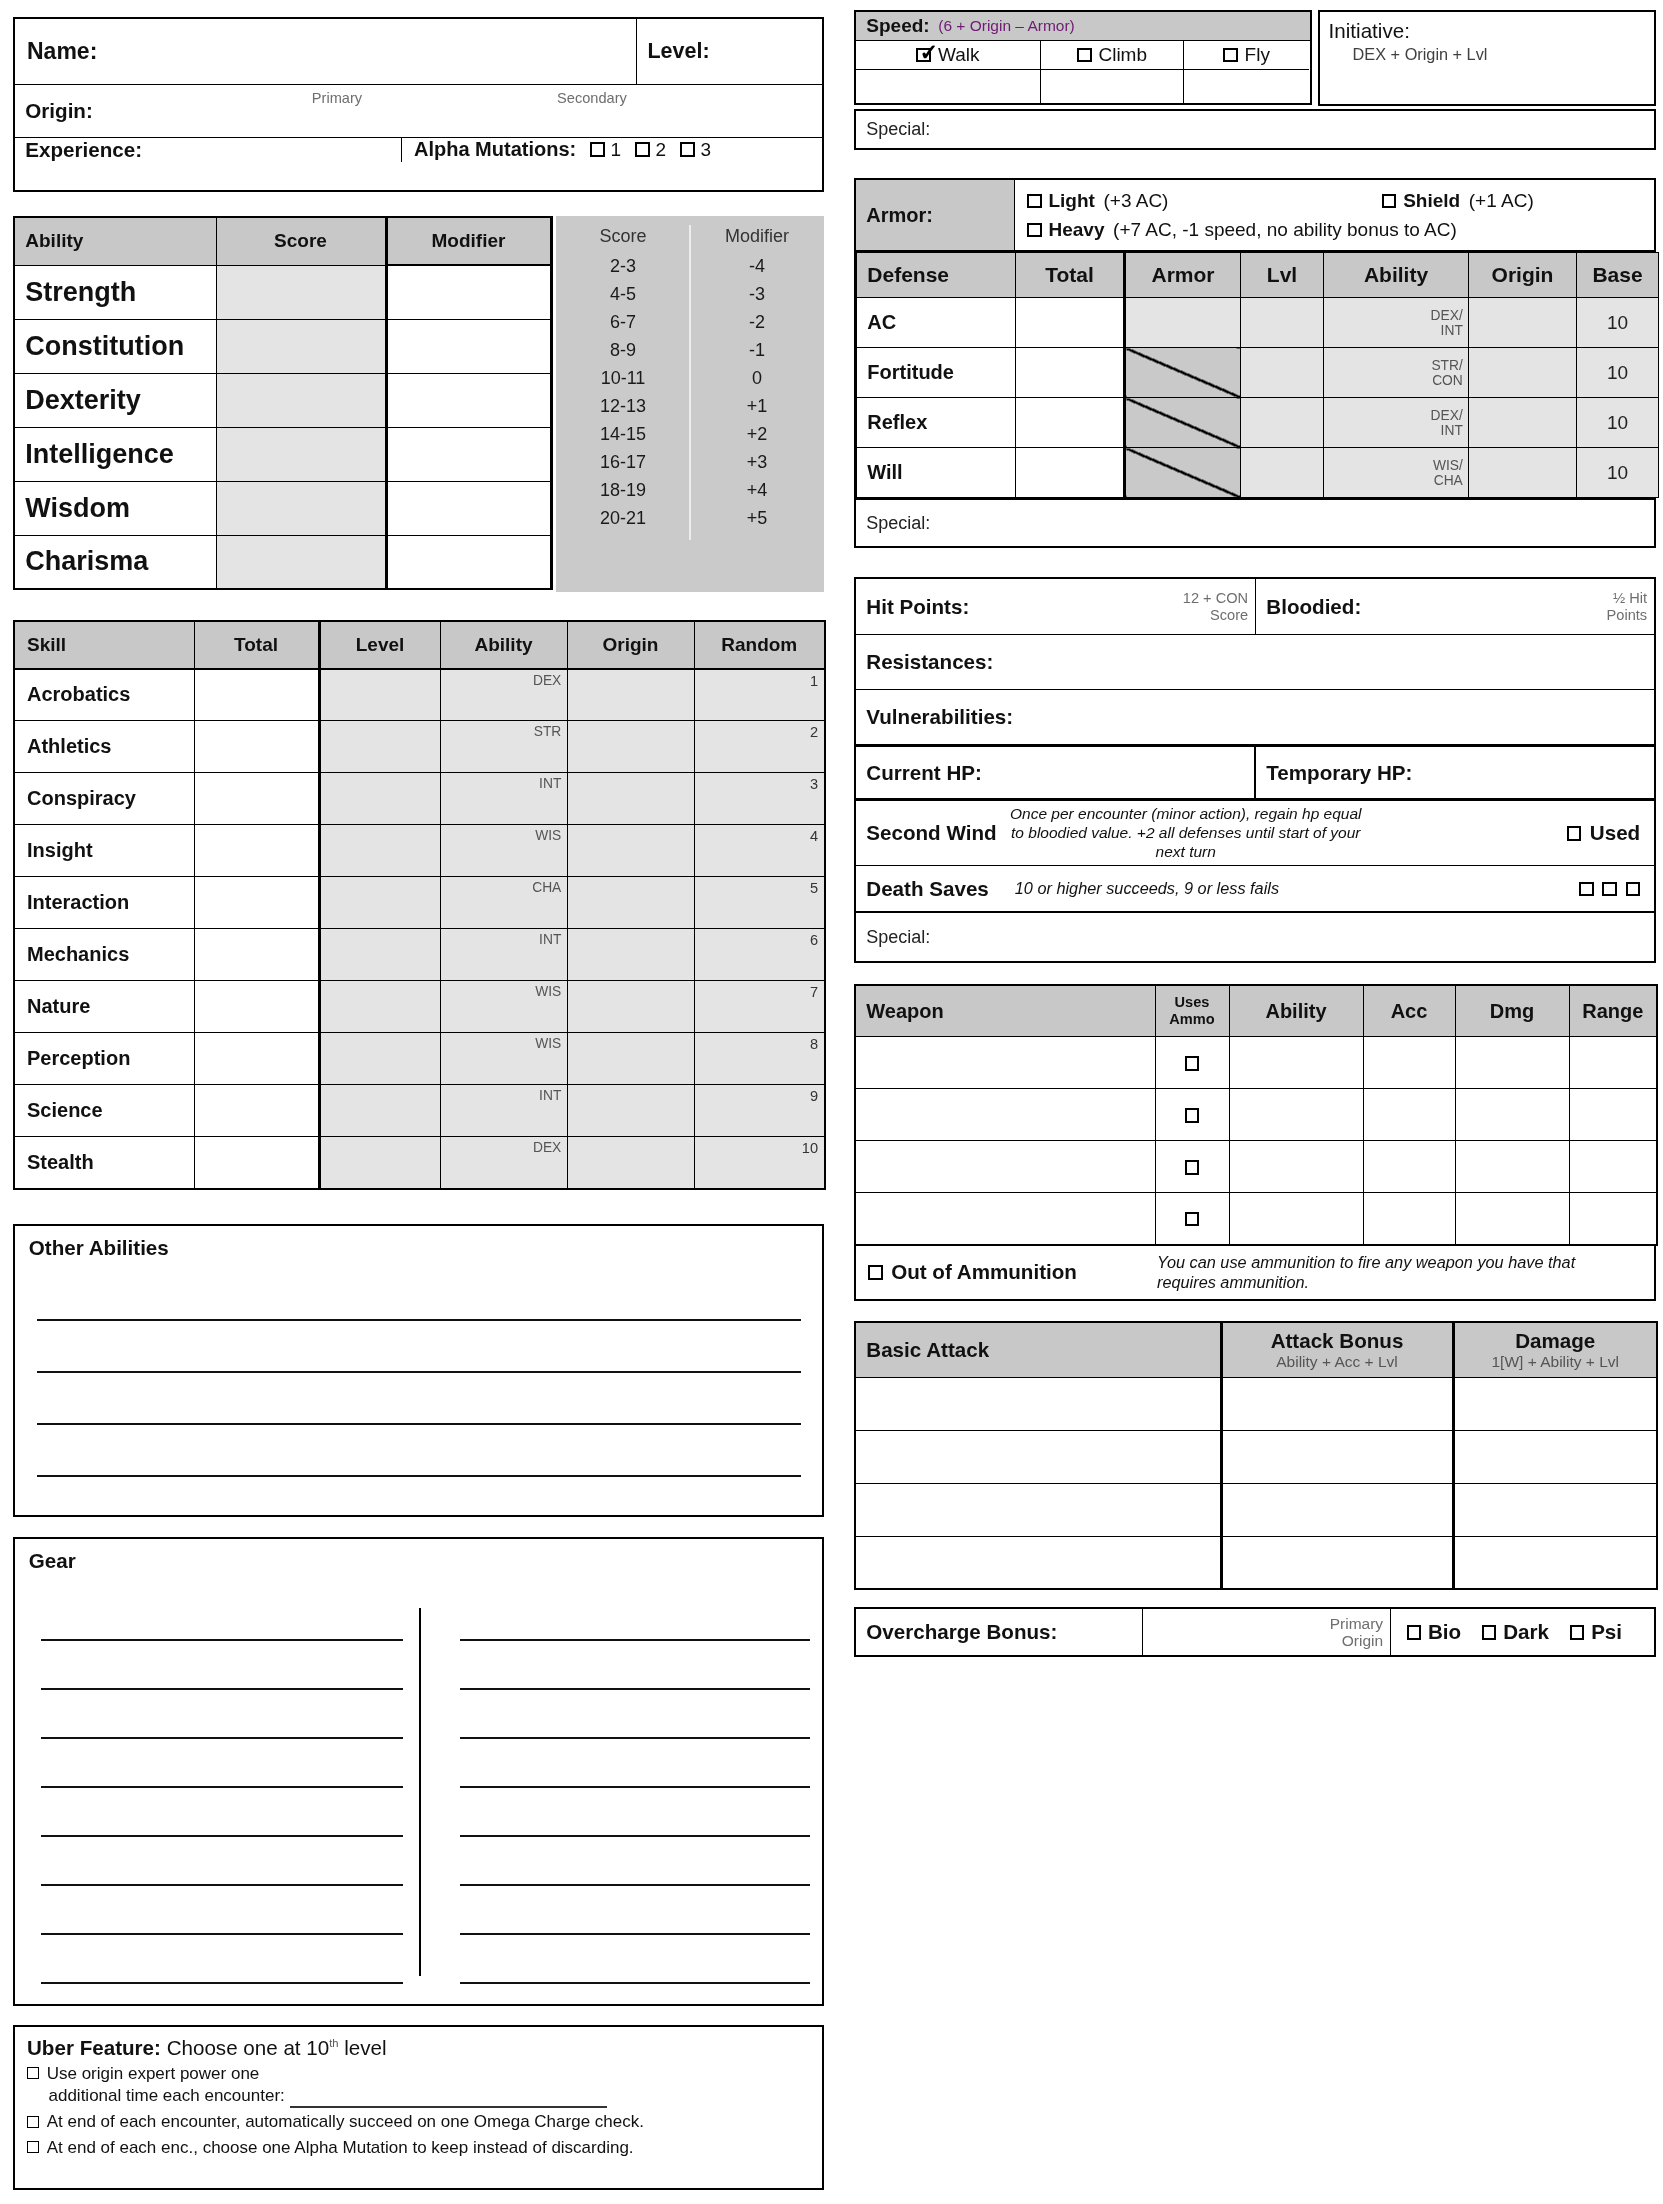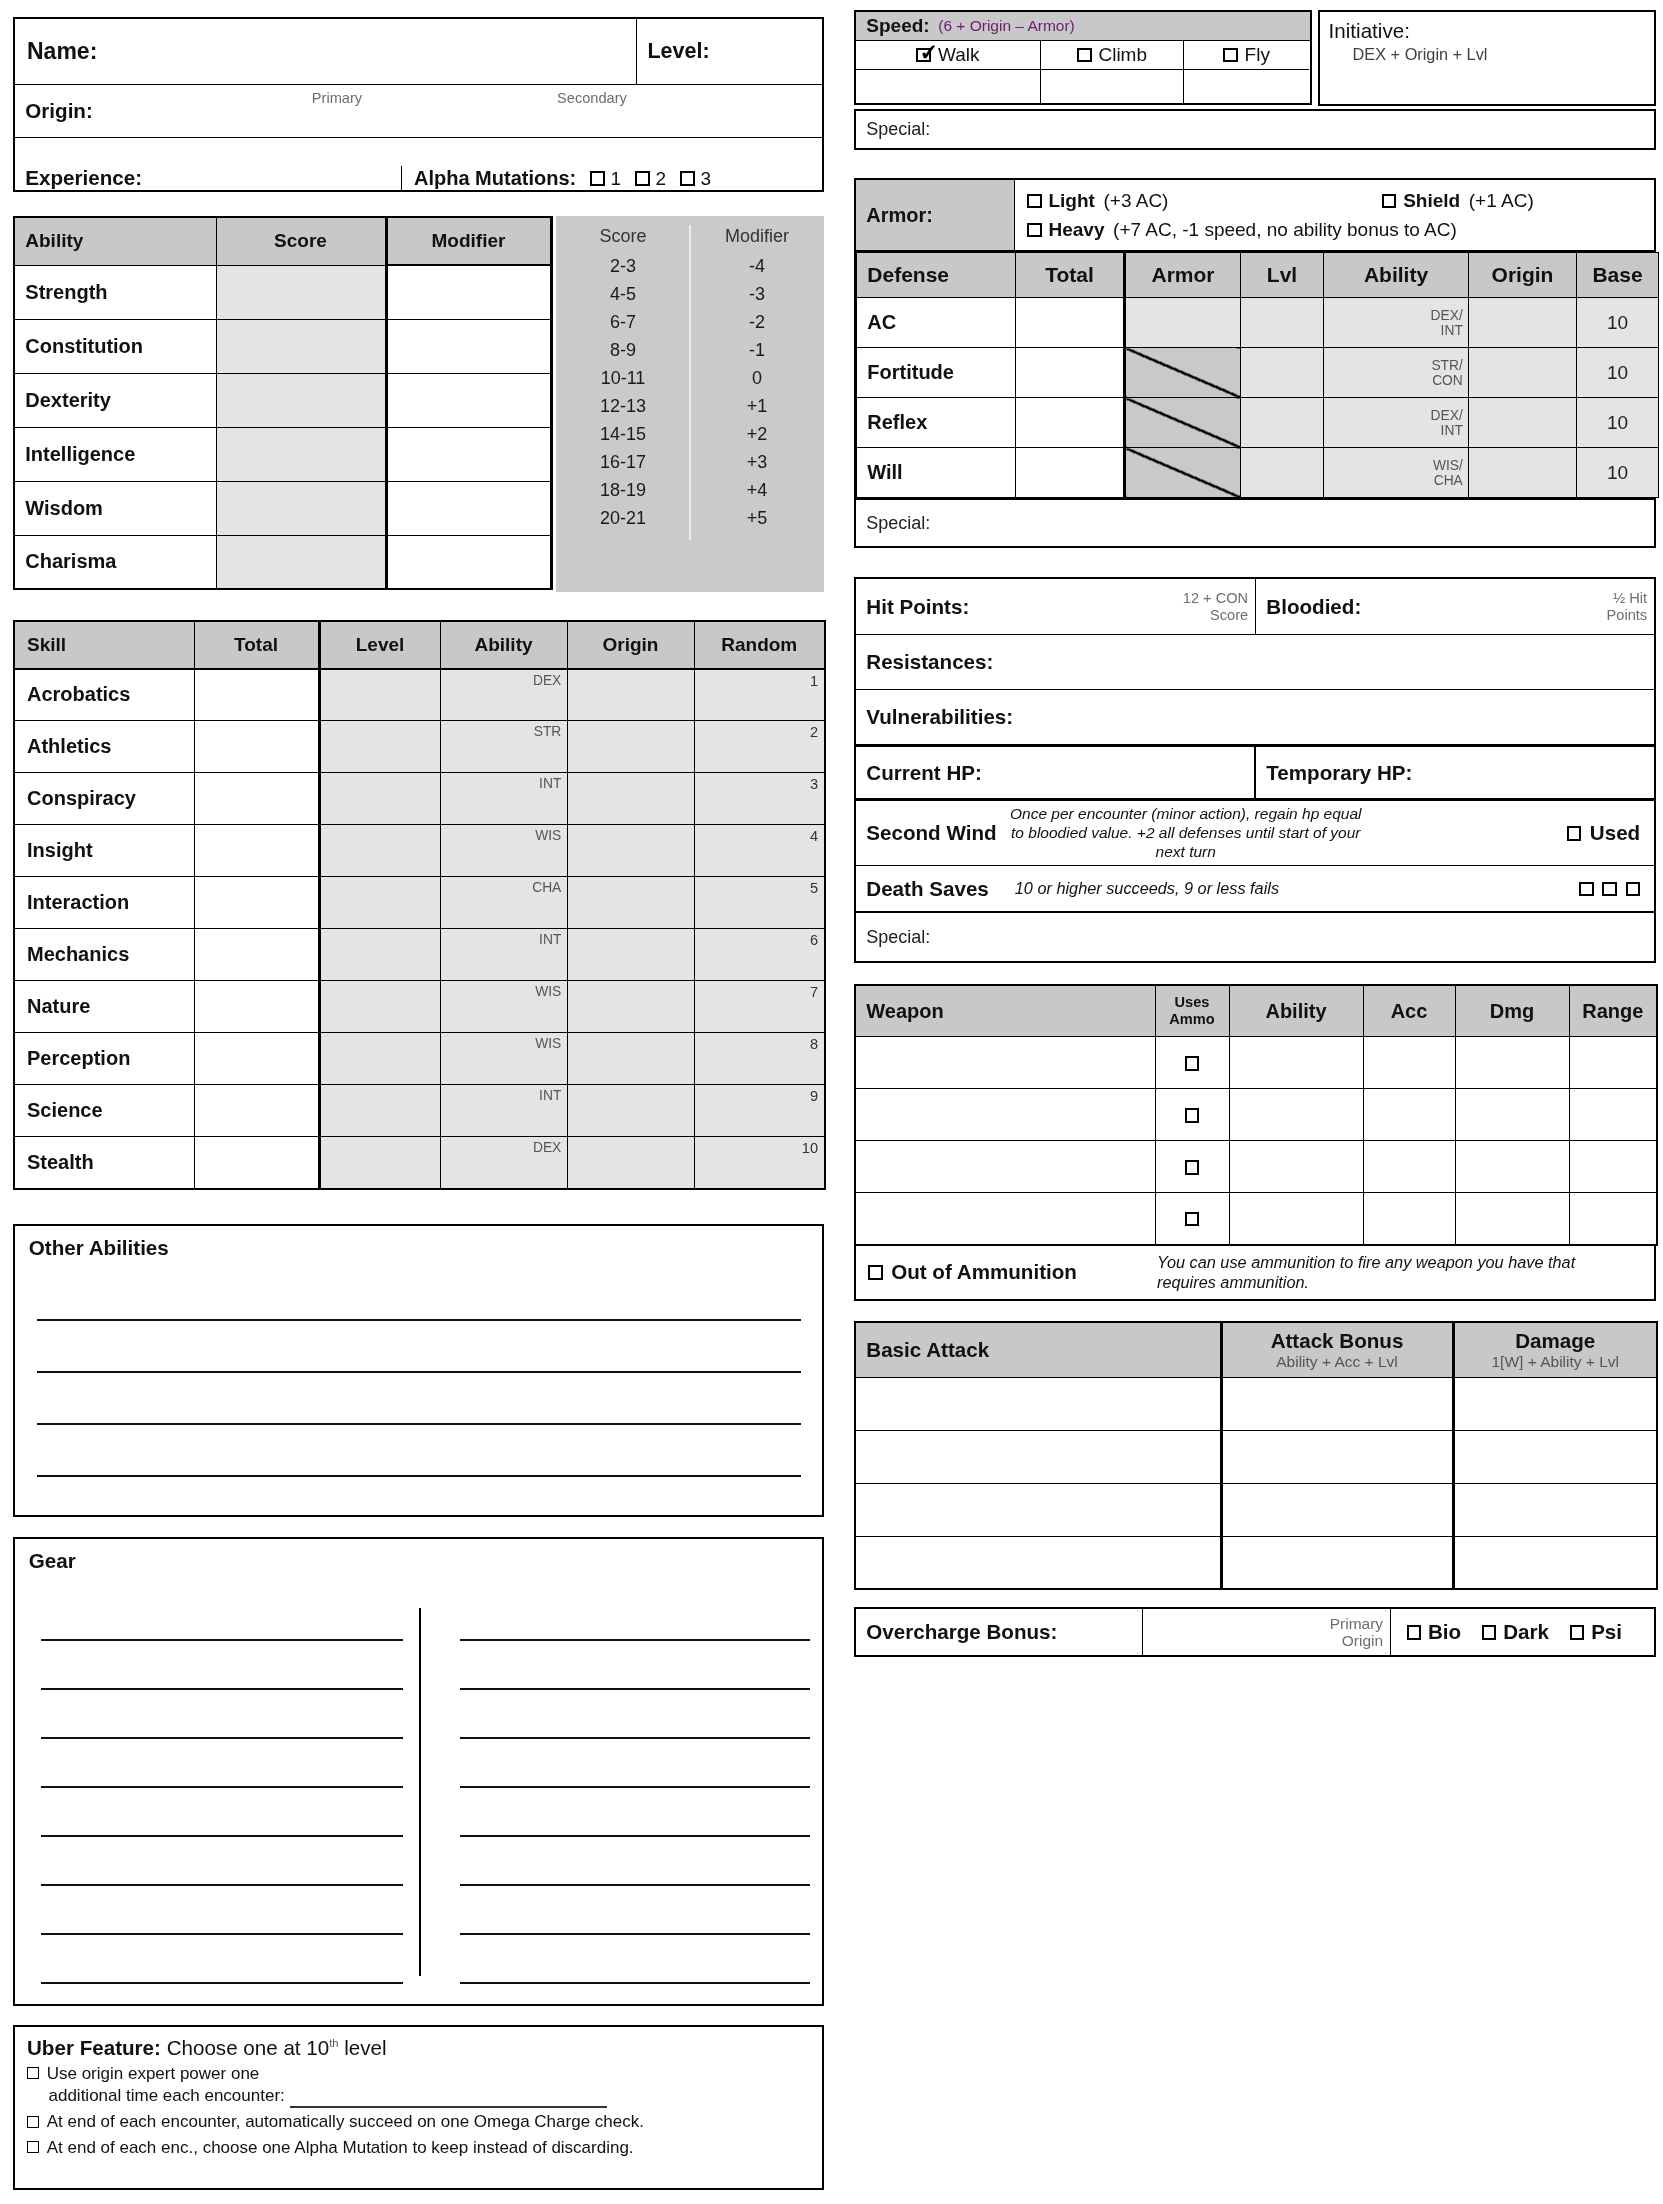--- a/index.html
+++ b/index.html
@@ -17,31 +17,31 @@
   .cb .check{position:absolute;left:0.9px;top:-7.7px;font-size:22.4px;font-weight:700;color:#000;line-height:1;}
   .hatch{background-color:#c9c9c9;background-image:linear-gradient(to top right,transparent calc(50% - 1.3px),#000 calc(50% - 1.3px),#000 calc(50% + 1.3px),transparent calc(50% + 1.3px));}
   
   .id-row1{height:65px;display:flex;align-items:center;}
   .id-name{width:625px;font-size:23px;font-weight:700;padding-left:12px;}
   .id-level{width:187px;border-left:1.7px solid #000;height:100%;display:flex;align-items:center;font-size:21.5px;font-weight:700;padding-left:10.3px;}
   .id-row2{height:53px;border-top:1.7px solid #000;position:relative;display:flex;align-items:center;}
   .id-origin{font-size:20.6px;font-weight:700;padding-left:10.3px;}
   .lbl-primary{position:absolute;left:262px;top:5.2px;width:120px;text-align:center;font-size:14.6px;color:#6e6e6e;}
   .lbl-secondary{position:absolute;left:508px;top:5.2px;width:138px;text-align:center;font-size:14.6px;color:#6e6e6e;}
-  .id-row3{height:53px;border-top:1.7px solid #000;display:flex;align-items:flex-end;}
+  .id-row3{height:53px;border-top:1.7px solid #000;display:flex;align-items:flex-start;}
   .id-exp{width:387px;display:flex;align-items:center;font-size:20.6px;font-weight:700;padding-left:10.3px;border-right:1.7px solid #000;}
   .id-alpha{flex:1;display:flex;align-items:center;gap:8.6px;padding-left:12px;font-size:20px;}
   .id-alpha .slot{display:flex;align-items:center;gap:6px;margin-left:5.2px;font-size:19px;}
   
   .abil-wrap{position:relative;height:376px;margin-top:24px;}
   table.abil{width:538px;border:2.6px solid #000;}
   table.abil th,table.abil td{border:1.7px solid #000;}
   table.abil .hrow{height:48px;background:#c8c8c8;font-size:19px;font-weight:400;}
   table.abil .hrow .hmod{font-weight:700;}
-  table.abil td.aname{font-weight:700;font-size:20px;padding-left:10.3px;background:#fff;}
+  table.abil td.aname{font-weight:700;font-size:27px;padding-left:10.3px;background:#fff;}
   table.abil td.ascore{background:#e4e4e4;}
   table.abil td.amod{background:#fff;}
   .thickL{border-left:3.4px solid #000 !important;}
   .thickR{border-right:3.4px solid #000 !important;}
   .thickB{border-bottom:2.6px solid #000 !important;}
   .ref-panel{position:absolute;left:543px;top:0;width:268px;height:376px;background:#cacaca;padding-top:10.3px;}
   .ref-head{display:flex;font-size:18px;color:#333;margin-bottom:5.2px;}
   .ref-head span{width:50%;text-align:center;}
   .ref-row{display:flex;font-size:18px;color:#1a1a1a;line-height:28px;}
   .ref-row span{width:50%;text-align:center;}

